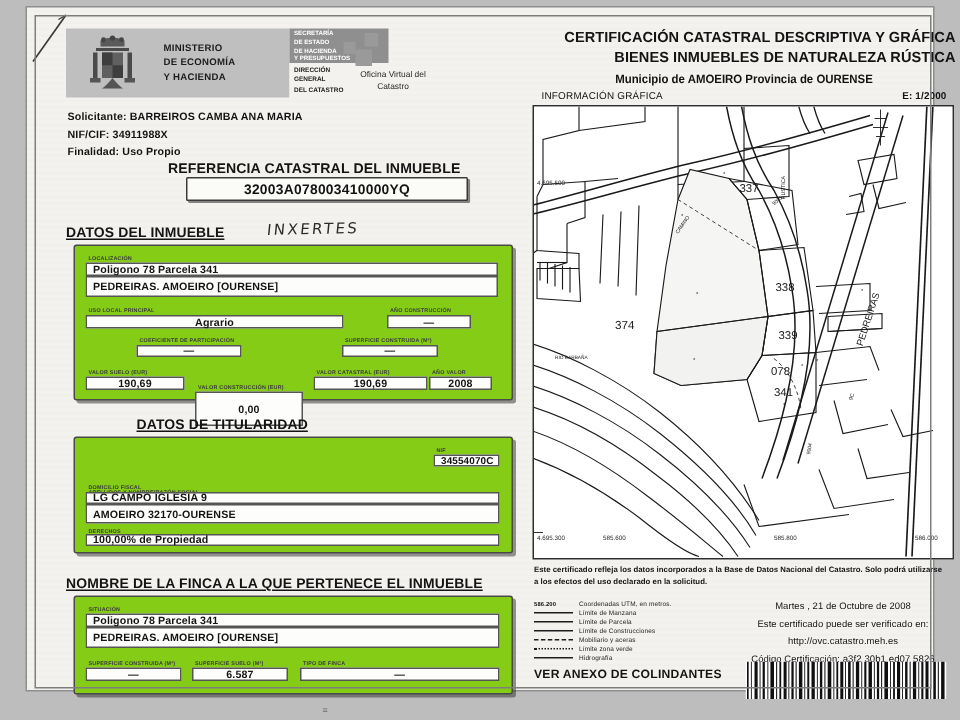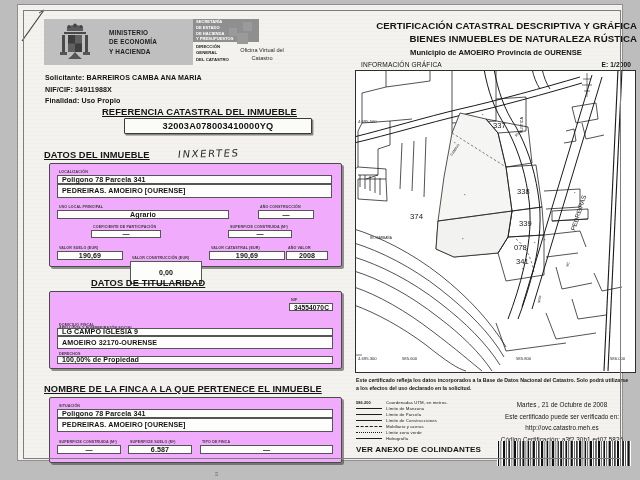--- a/index.html
+++ b/index.html
@@ -148,25 +148,24 @@
     left: 5px;
     top: 56px;
     font-size: 7.1px;
     font-weight: bold;
     line-height: 1.65;
     letter-spacing: 0.1px;
   }
 
   .ref-title {
     position: absolute;
-    left: 62px;
+    left: 72px;
     top: 89px;
     font-size: 9.4px;
     font-weight: bold;
-    text-decoration: underline;
     letter-spacing: 0.1px;
   }
   .ref-box {
     position: absolute;
     left: 84px;
     top: 101px;
     width: 186px;
     height: 14px;
     border: 1.2px solid #3a3a3a;
     border-radius: 1px;
@@ -193,21 +192,21 @@
     position: absolute;
     font-family: "DejaVu Sans", sans-serif;
     font-size: 10px;
     letter-spacing: 1.6px;
     color: #2b2b2b;
     transform: skewX(-7deg) rotate(-1.2deg);
   }
 
   .panel {
     position: absolute;
-    background: #f0abfc;
+    background: #84cc16;
     border: 1px solid #4a4a4a;
     border-radius: 2px;
     box-shadow: 2px 2px 0 rgba(45,45,45,0.5);
   }
   .fld {
     position: absolute;
   }
   .fld .cap {
     position: absolute;
     top: 0;

